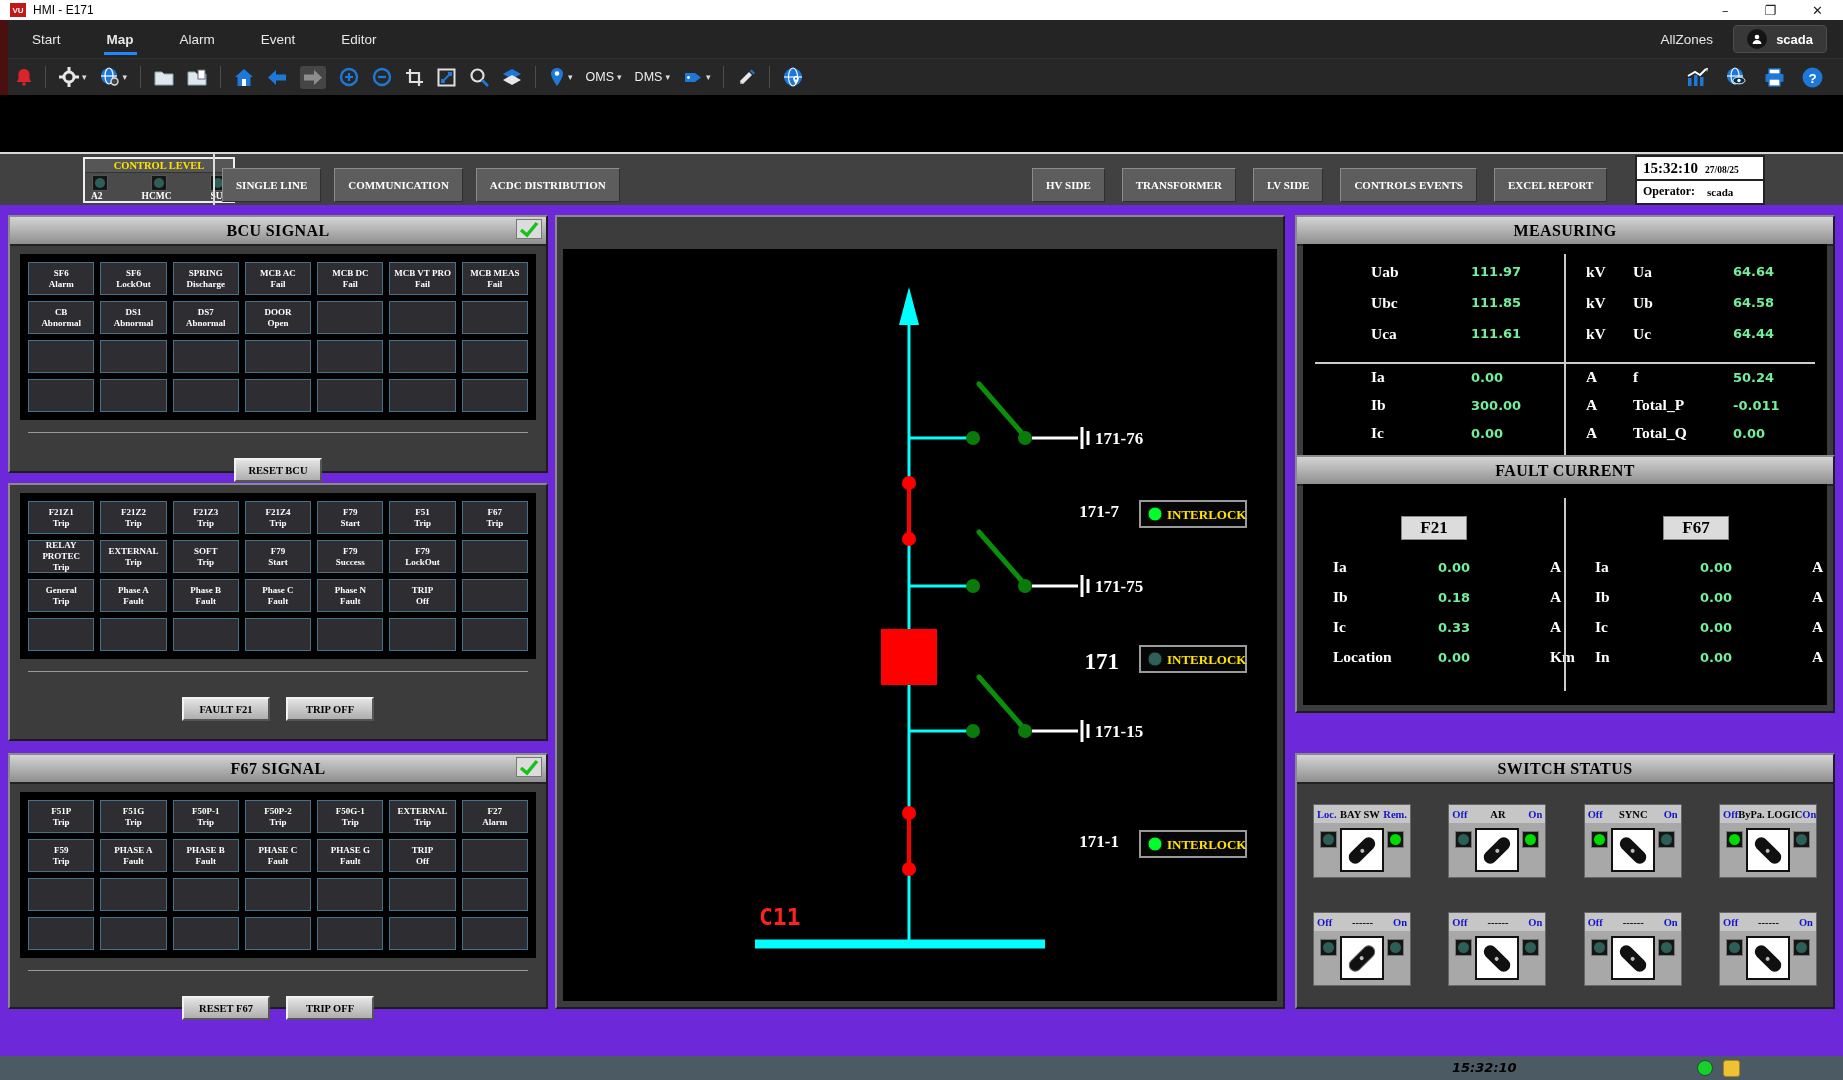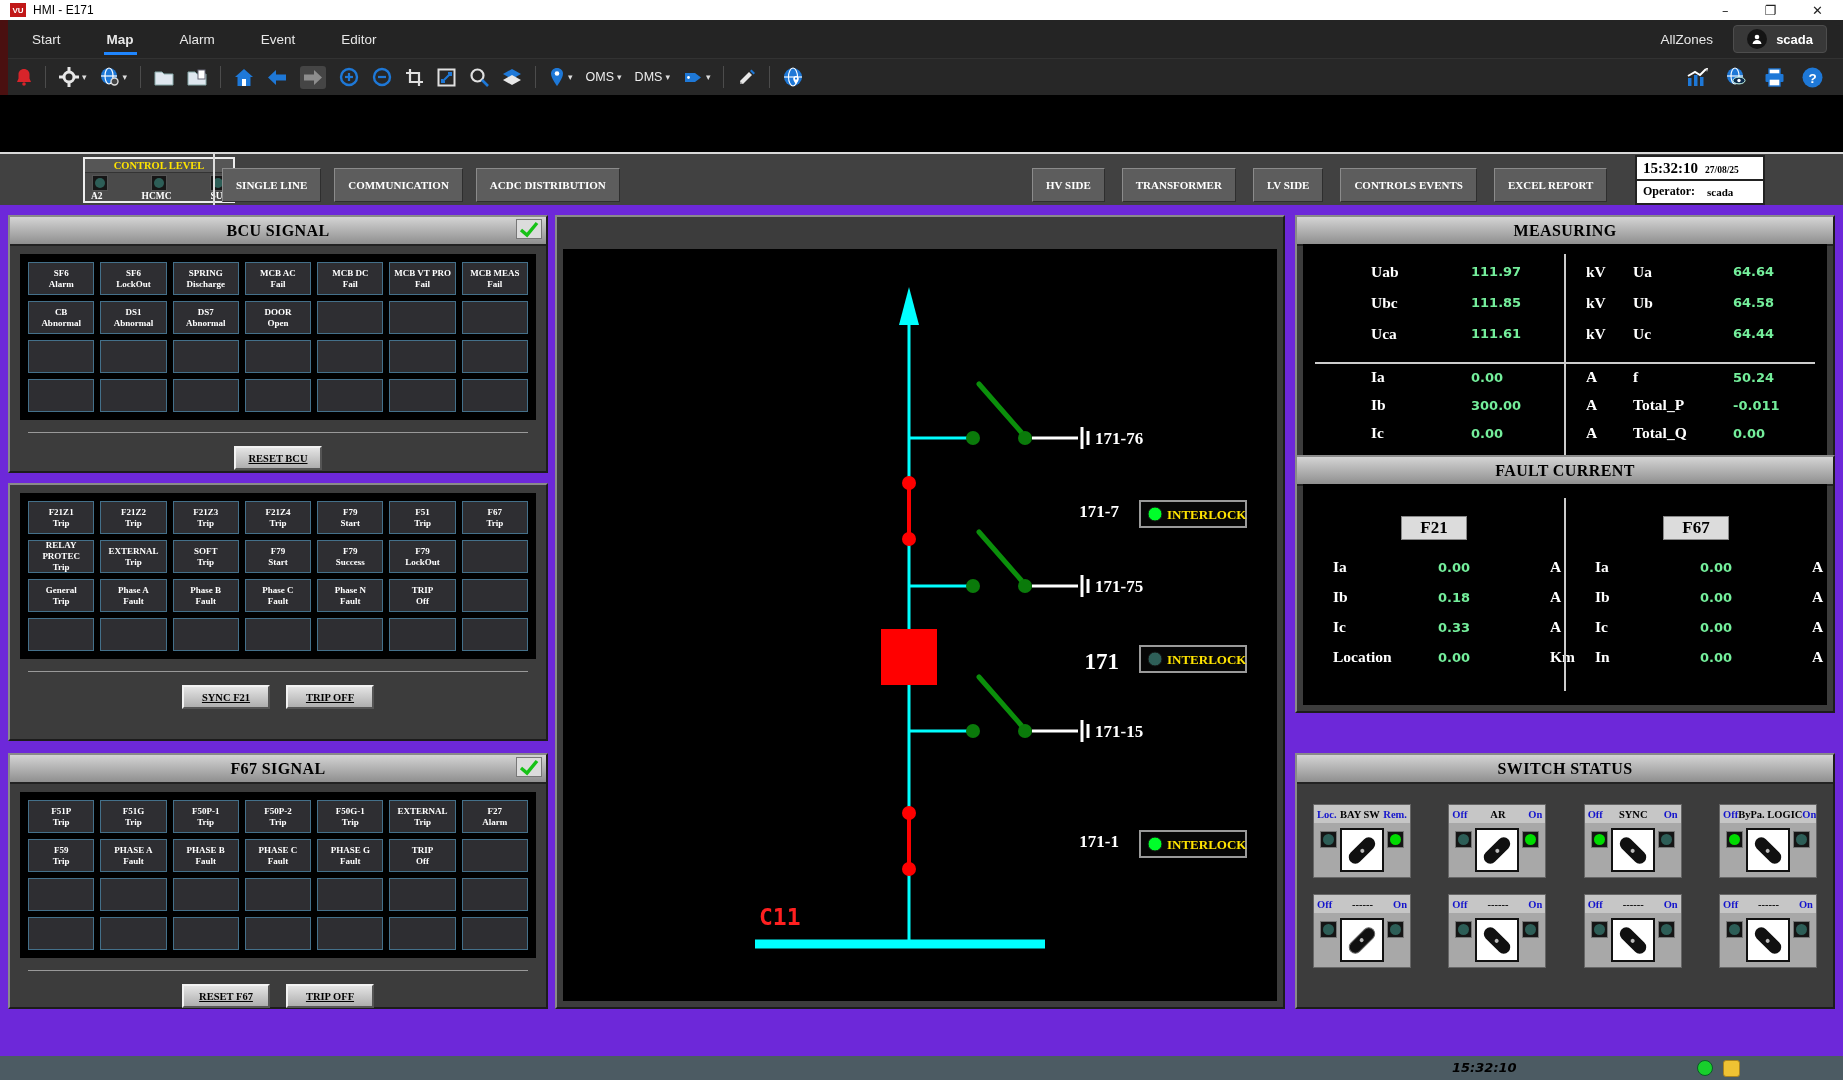--- a/index.html
+++ b/index.html
@@ -74,21 +74,21 @@
   .ph-title{font:bold 16px "Liberation Serif",serif;color:#000;letter-spacing:.4px;}
   .check-box{position:absolute;right:4px;top:2px;width:26px;height:20px;background:#dcdcdc;border:1px solid #777;
              display:flex;align-items:center;justify-content:center;box-sizing:border-box;}
 
   
   .signal-grid{margin:8px 10px 0;background:#000;padding:8px;display:grid;grid-template-columns:repeat(7,1fr);gap:6px;}
   .sig-cell{height:33px;background:#2e2e32;border:1px solid #44708a;display:flex;flex-direction:column;
             align-items:center;justify-content:center;color:#fff;font:bold 9px "Liberation Serif",serif;
             line-height:1.2;text-align:center;box-sizing:border-box;overflow:hidden;}
   .sig-divider{height:1px;background:#999;margin:12px 18px 0;}
-  .sig-buttons{display:flex;justify-content:center;gap:16px;margin-top:13px;text-decoration:underline;}
+  .sig-buttons{display:flex;justify-content:center;gap:16px;margin-top:25px;}
   .hmi-btn{min-width:88px;height:24px;background:linear-gradient(#e4e4e4,#aeaeae);border:2px solid;
            border-color:#f2f2f2 #555 #555 #f2f2f2;font:bold 10.5px "Liberation Serif",serif;color:#000;
            display:flex;align-items:center;justify-content:center;padding:0 10px;box-sizing:border-box;}
 
   
   .black-body{position:absolute;top:27px;bottom:6px;left:6px;right:6px;background:#000;}
   .m-col{position:absolute;top:0;bottom:0;width:50%;padding-top:12px;box-sizing:border-box;}
   .m-col.left{left:0;} .m-col.right{left:50%;}
   .m-vline{position:absolute;left:calc(50% - 1px);top:10px;bottom:10px;width:2px;background:#ccc;}
   .m-hline{position:absolute;left:12px;right:12px;top:118px;height:2px;background:#ccc;}
@@ -96,21 +96,21 @@
   .m-row{display:grid;grid-template-columns:100px 115px 1fr;align-items:center;height:31px;padding-left:32px;margin-left:36px;}
   .m-row.compact{height:28px;}
   .m-label,.m-unit{font:bold 15.5px "Liberation Serif",serif;color:#fff;}
   .m-val{font:bold 13px "DejaVu Sans",sans-serif;color:#74ee9b;}
   .f-title{width:64px;margin:20px auto 12px;background:#dcdcdc;border:1px solid #888;color:#000;
            font:bold 17px "Liberation Serif",serif;text-align:center;padding:1px 0;}
   .f-row{display:grid;grid-template-columns:105px 112px 1fr;align-items:center;height:30px;padding-left:30px;}
 
   
   .switch-body{position:absolute;top:27px;bottom:0;left:0;right:0;padding:22px 16px 0;box-sizing:border-box;
-               display:grid;grid-template-columns:repeat(4,98px);justify-content:space-between;row-gap:16px;align-content:start;}
+               display:grid;grid-template-columns:repeat(4,98px);justify-content:space-between;row-gap:34px;align-content:start;}
   .sw{width:98px;height:74px;background:#a8a8a8;border:1px solid #666;box-sizing:border-box;}
   .sw-head{height:18px;background:#c6c6c6;display:flex;align-items:center;justify-content:space-between;padding:0 3px;}
   .sw-title{color:#000;font:bold 10.5px "Liberation Serif",serif;white-space:nowrap;}
   .sw-side{color:#1414cc;font:bold 10.5px "Liberation Serif",serif;}
   .sw-row{display:flex;align-items:flex-start;justify-content:space-between;padding:5px 6px 0;}
   .sw-lamp{width:15px;height:15px;background:#151515;border:1px solid #777;display:flex;align-items:center;justify-content:center;margin-top:3px;}
   .sw-lamp i{display:block;width:11px;height:11px;border-radius:50%;background:#2d5e57;}
   .sw-lamp.on i{background:#00dc00;}
   .knob-box{width:44px;height:44px;background:#fff;border:2px solid #111;display:flex;align-items:center;justify-content:center;box-sizing:border-box;}
   .knob{width:32px;height:13px;background:#101010;border-radius:7px;position:relative;}
@@ -545,21 +545,21 @@
         <div class="sig-cell"></div>
         <div class="sig-cell"></div>
         <div class="sig-cell"></div>
         <div class="sig-cell"></div>
         <div class="sig-cell"></div>
         <div class="sig-cell"></div>
         <div class="sig-cell"></div>
       </div>
     <div class="sig-divider"></div>
     <div class="sig-buttons">
-        <div class="hmi-btn">SYNC F21</div>
+        <div class="hmi-btn">FAULT F21</div>
         <div class="hmi-btn">TRIP OFF</div>
       </div>
   </div>
 
   <div class="panel p-f67">
     <div class="panel-header">
       <span class="ph-title">F67 SIGNAL</span>
       <span class="check-box">
         <svg width="22" height="17" viewBox="0 0 22 17">
             <polyline points="3,9 9,14 19,2" fill="none" stroke="#17c217" stroke-width="3.4"></polyline>

